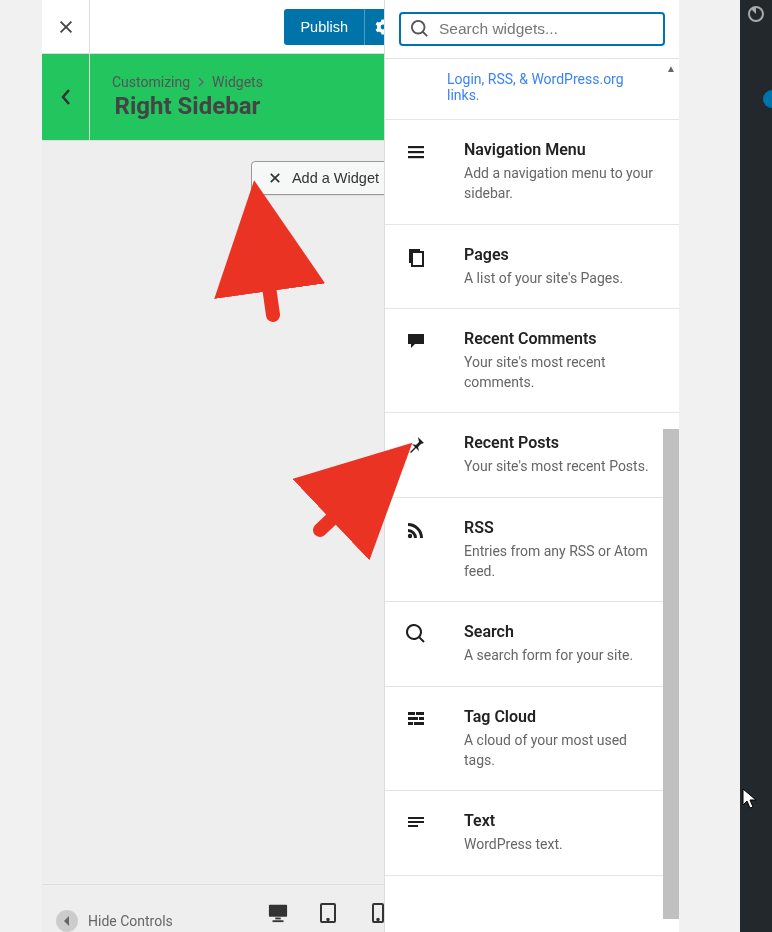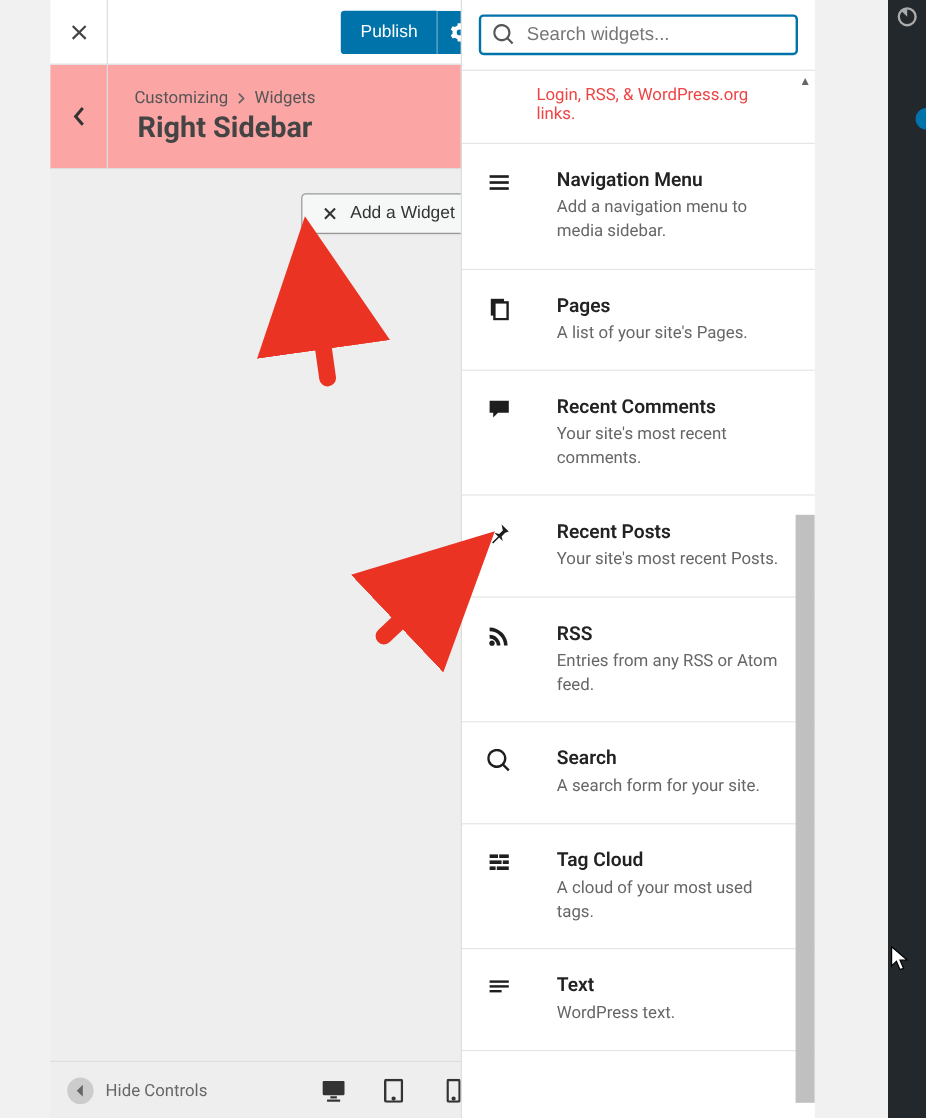--- a/index.html
+++ b/index.html
@@ -9,43 +9,43 @@
     
     .left-panel { width: 370px; display: flex; flex-direction: column; background: #eee; margin-left: 42px; }
 
     .lp-header { height: 54px; background: #fff; border-bottom: 1px solid #ddd; display: flex; align-items: center; position: relative; }
     .lp-close { width: 48px; height: 54px; display: flex; align-items: center; justify-content: center; cursor: pointer; border-right: 1px solid #ddd; color: #444; }
     .lp-spacer { flex: 1; }
     .lp-publish { display: flex; align-items: center; margin-right: 12px; }
     .lp-publish-btn { background: #0073aa; color: #fff; border: none; padding: 0 16px; height: 36px; font-size: 14.5px; font-weight: 400; border-radius: 3px 0 0 3px; cursor: pointer; }
     .lp-settings-btn { background: #0073aa; color: #fff; border: none; width: 36px; height: 36px; display: flex; align-items: center; justify-content: center; border-radius: 0 3px 3px 0; cursor: pointer; border-left: 1px solid rgba(255,255,255,0.3); }
 
-    .lp-crumb-row { height: 87px; background: #fca5a5; border-bottom: 1px solid #ddd; display: flex; align-items: center; }
+    .lp-crumb-row { height: 87px; background: #22c55e; border-bottom: 1px solid #ddd; display: flex; align-items: center; }
     .lp-back { width: 48px; height: 87px; display: flex; align-items: center; justify-content: center; cursor: pointer; border-right: 1px solid #ddd; color: #333; }
     .lp-crumb-text { padding-left: 22px; }
     .crumb-line { font-size: 14px; color: #555; display: flex; align-items: center; gap: 8px; }
     .crumb-title { font-size: 24px; color: #444; font-weight: 700; margin-top: 2px; text-align: center; }
 
     .lp-body { flex: 1; background: #eee; padding: 20px 16px; display: flex; justify-content: flex-end; align-items: flex-start; }
     .add-widget-btn { background: #f6f7f7; border: 1px solid #999; border-radius: 4px; padding: 8px 16px; font-size: 14.5px; color: #333; cursor: pointer; display: flex; align-items: center; gap: 10px; box-shadow: 0 1px 0 rgba(0,0,0,0.05); }
 
-    .lp-footer { height: 48px; background: #eee; border-top: 1px solid #ddd; display: flex; align-items: center; padding: 0 14px; gap: 10px; }
+    .lp-footer { height: 48px; background: #eee; border-top: 1px solid #ddd; display: flex; align-items: flex-end; padding: 0 14px; gap: 10px; }
     .collapse-ctrl { display: flex; align-items: center; gap: 10px; color: #666; font-size: 14px; cursor: pointer; flex: 1; }
     .collapse-ctrl .circ { width: 22px; height: 22px; border-radius: 50%; background: #ccc; display: flex; align-items: center; justify-content: center; }
     .device-btn { width: 40px; height: 38px; display: flex; align-items: center; justify-content: center; cursor: pointer; color: #333; }
 
     
     .widget-panel { position: absolute; left: 384px; top: 0; width: 295px; height: 932px; background: #fff; border-left: 1px solid #ddd; display: flex; flex-direction: column; }
     .wp-search-wrap { padding: 12px 14px 12px 14px; border-bottom: 1px solid #e3e3e3; }
     .wp-search-box { border: 2px solid #0073aa; border-radius: 4px; display: flex; align-items: center; padding: 6px 10px; gap: 10px; }
     .wp-search-input { border: none; outline: none; flex: 1; font-size: 15.5px; color: #666; background: transparent; }
     .wp-search-input::placeholder { color: #777; }
 
     .wp-list { flex: 1; overflow: hidden; position: relative; }
-    .wp-partial { padding: 12px 20px 16px 62px; border-bottom: 1px solid #e5e5e5; color: #ef4444; font-size: 14px; }
+    .wp-partial { padding: 12px 20px 16px 62px; border-bottom: 1px solid #e5e5e5; color: #3b82f6; font-size: 14px; }
     .wp-item { padding: 20px 22px 20px 20px; border-bottom: 1px solid #e5e5e5; display: flex; gap: 37px; cursor: pointer; }
     .wp-icon { width: 22px; flex: 0 0 22px; display: flex; justify-content: center; padding-top: 2px; color: #1e1e1e; }
     .wp-text { flex: 1; }
     .wp-title { font-size: 16px; font-weight: 600; color: #222; margin-bottom: 4px; }
     .wp-desc { font-size: 14px; color: #666; line-height: 1.45; }
 
     
     .wp-scroll-thumb { position: absolute; right: 0; top: 370px; width: 16px; height: 490px; background: #c0c0c0; }
     .wp-scroll-arrow { position: absolute; right: 0; top: 0; width: 16px; height: 18px; display: flex; align-items: center; justify-content: center; color: #666; font-size: 10px; }
 
@@ -170,21 +170,21 @@
           <div class="wp-item">
             <div class="wp-icon">
               <svg width="20" height="20" viewBox="0 0 20 20" fill="#1e1e1e">
                 <rect x="2" y="4" width="16" height="2.2"></rect>
                 <rect x="2" y="9" width="16" height="2.2"></rect>
                 <rect x="2" y="14" width="16" height="2.2"></rect>
               </svg>
             </div>
             <div class="wp-text">
               <div class="wp-title">Navigation Menu</div>
-              <div class="wp-desc">Add a navigation menu to media sidebar.</div>
+              <div class="wp-desc">Add a navigation menu to your sidebar.</div>
             </div>
           </div>
           <div class="wp-item">
             <div class="wp-icon">
               <svg width="20" height="20" viewBox="0 0 20 20" fill="#1e1e1e">
                 <rect x="3" y="2" width="11" height="14"></rect>
                 <rect x="6" y="5" width="11" height="14" fill="#fff" stroke="#1e1e1e" stroke-width="2"></rect>
               </svg>
             </div>
             <div class="wp-text">

